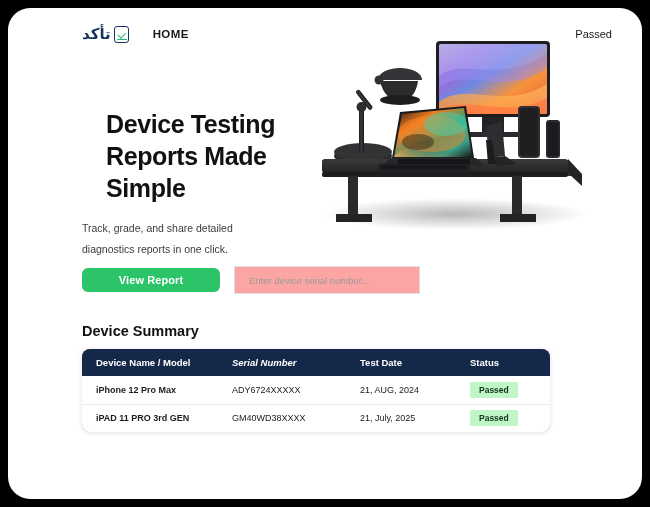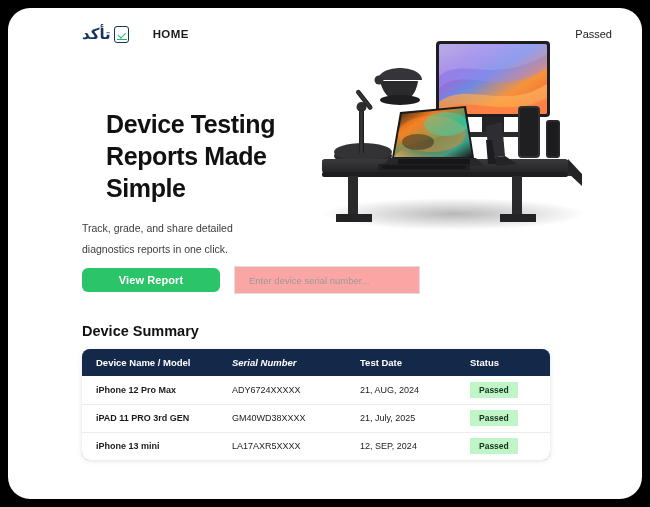--- a/index.html
+++ b/index.html
@@ -392,25 +392,17 @@
           </td>
         </tr>
         <tr>
           <td class="c-device">iPAD 11 PRO 3rd GEN</td>
           <td class="c-serial">GM40WD38XXXX</td>
           <td class="c-date">21, July, 2025</td>
           <td class="c-status">
             <span class="badge passed">Passed</span>
           </td>
         </tr>
-        <tr>
-          <td class="c-device">iPhone 13 mini</td>
-          <td class="c-serial">LA17AXR5XXXX</td>
-          <td class="c-date">12, SEP, 2024</td>
-          <td class="c-status">
-            <span class="badge passed">Passed</span>
-          </td>
-        </tr>
       </tbody>
     </table>
   </div>
 
 </div>
 
 </body></html>

